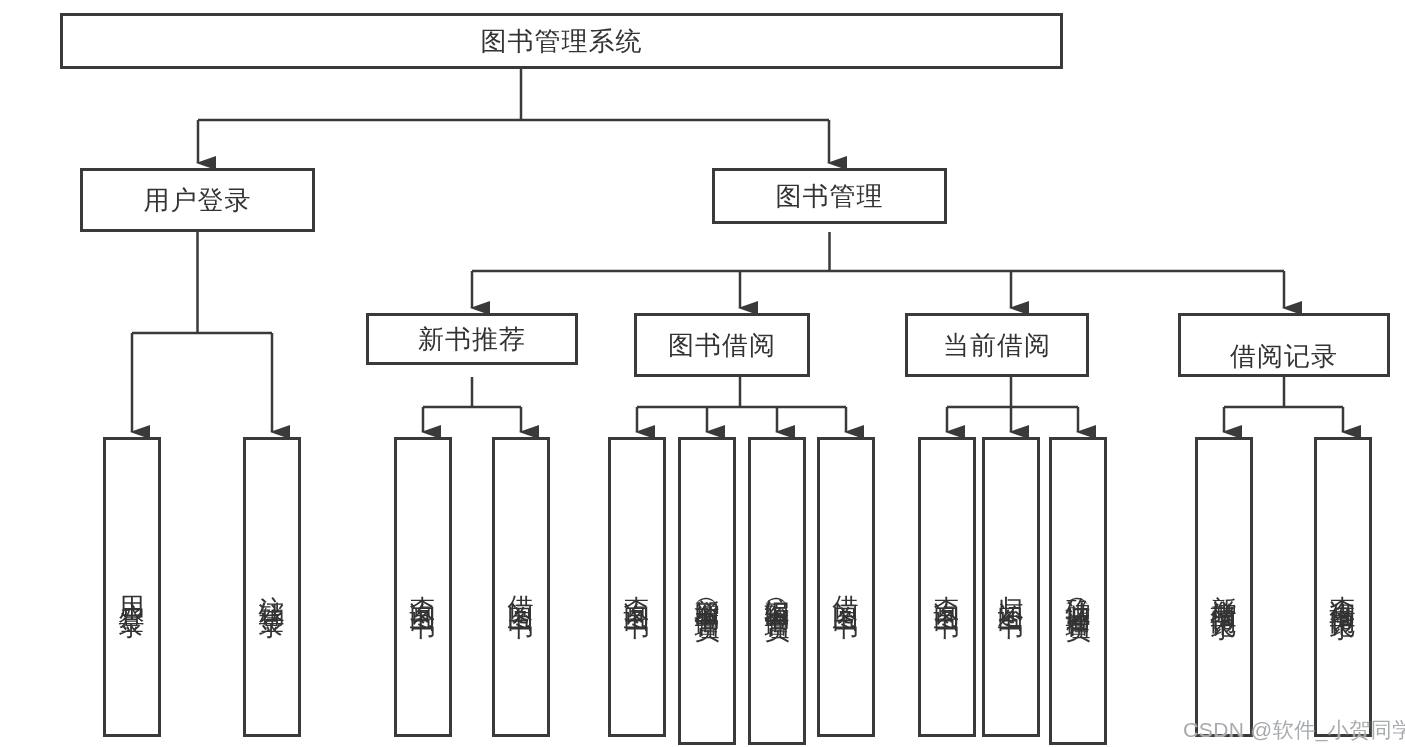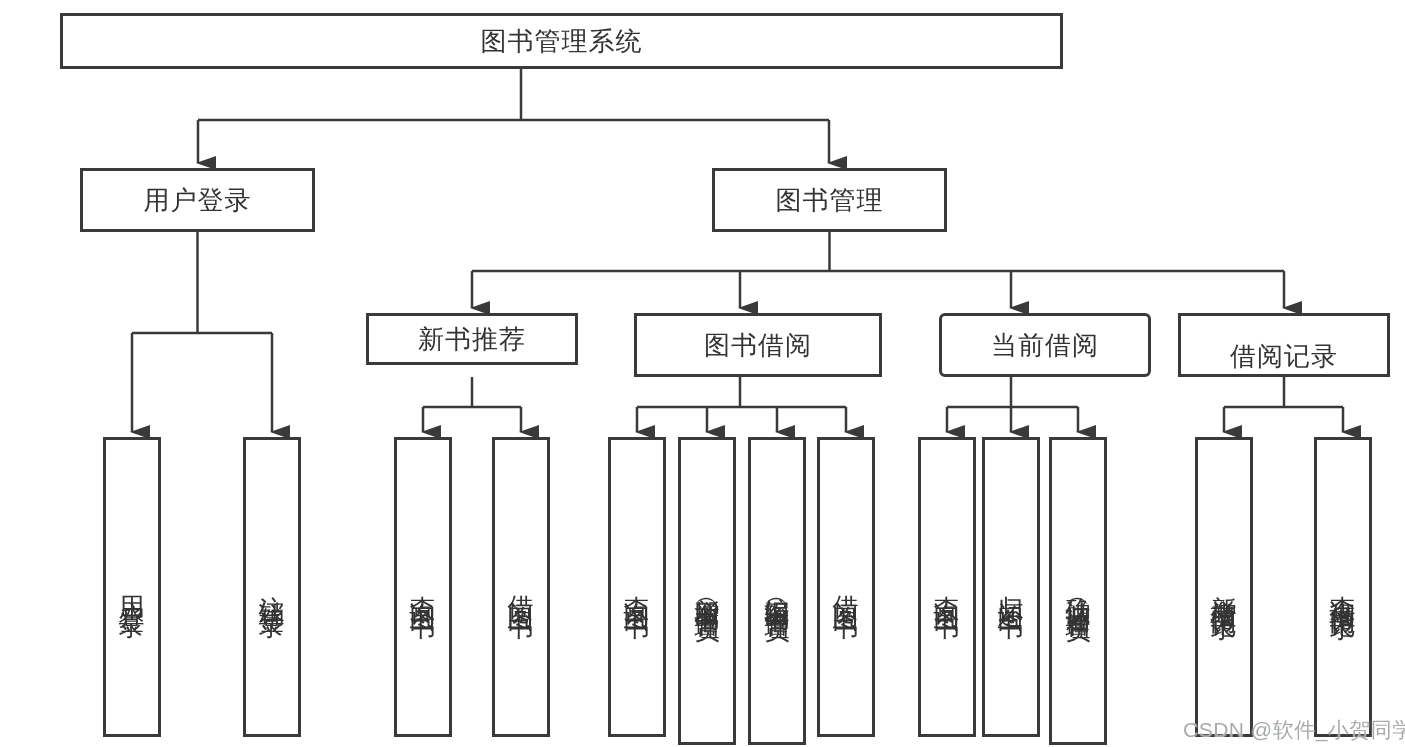--- a/index.html
+++ b/index.html
@@ -115,31 +115,31 @@
     </g>
   </svg>
 
   <div class="box" style="left:20px; top:13px; width:1003px; height:56px;margin-left:40px;">
     <span class="hlabel">图书管理系统</span>
   </div>
 
   <div class="box" style="left:80px; top:168px; width:235px; height:64px;">
     <span class="hlabel">用户登录</span>
   </div>
-  <div class="box" style="left:712px; top:168px; width:235px; height:64px;">
+  <div class="box" style="left:712px; top:168px; width:235px; height:56px;">
     <span class="hlabel">图书管理</span>
   </div>
 
   <div class="box" style="left:366px; top:313px; width:212px; height:52px;">
     <span class="hlabel">新书推荐</span>
   </div>
-  <div class="box" style="left:634px; top:313px; width:248px; height:64px;">
+  <div class="box" style="left:634px; top:313px; width:176px; height:64px;">
     <span class="hlabel">图书借阅</span>
   </div>
-  <div class="box" style="left:939px; top:313px; width:212px; height:64px;border-radius:6px;">
+  <div class="box" style="left:905px; top:313px; width:184px; height:64px;">
     <span class="hlabel">当前借阅</span>
   </div>
   <div class="box" style="left:1178px; top:313px; width:212px; height:64px;align-items:flex-end;">
     <span class="hlabel">借阅记录</span>
   </div>
 
   <div class="box leaf" style="left:103px; top:437px; width:58px; height:300px;">
     <span class="vlabel">用户登录</span>
   </div>
   <div class="box leaf" style="left:243px; top:437px; width:58px; height:300px;">

